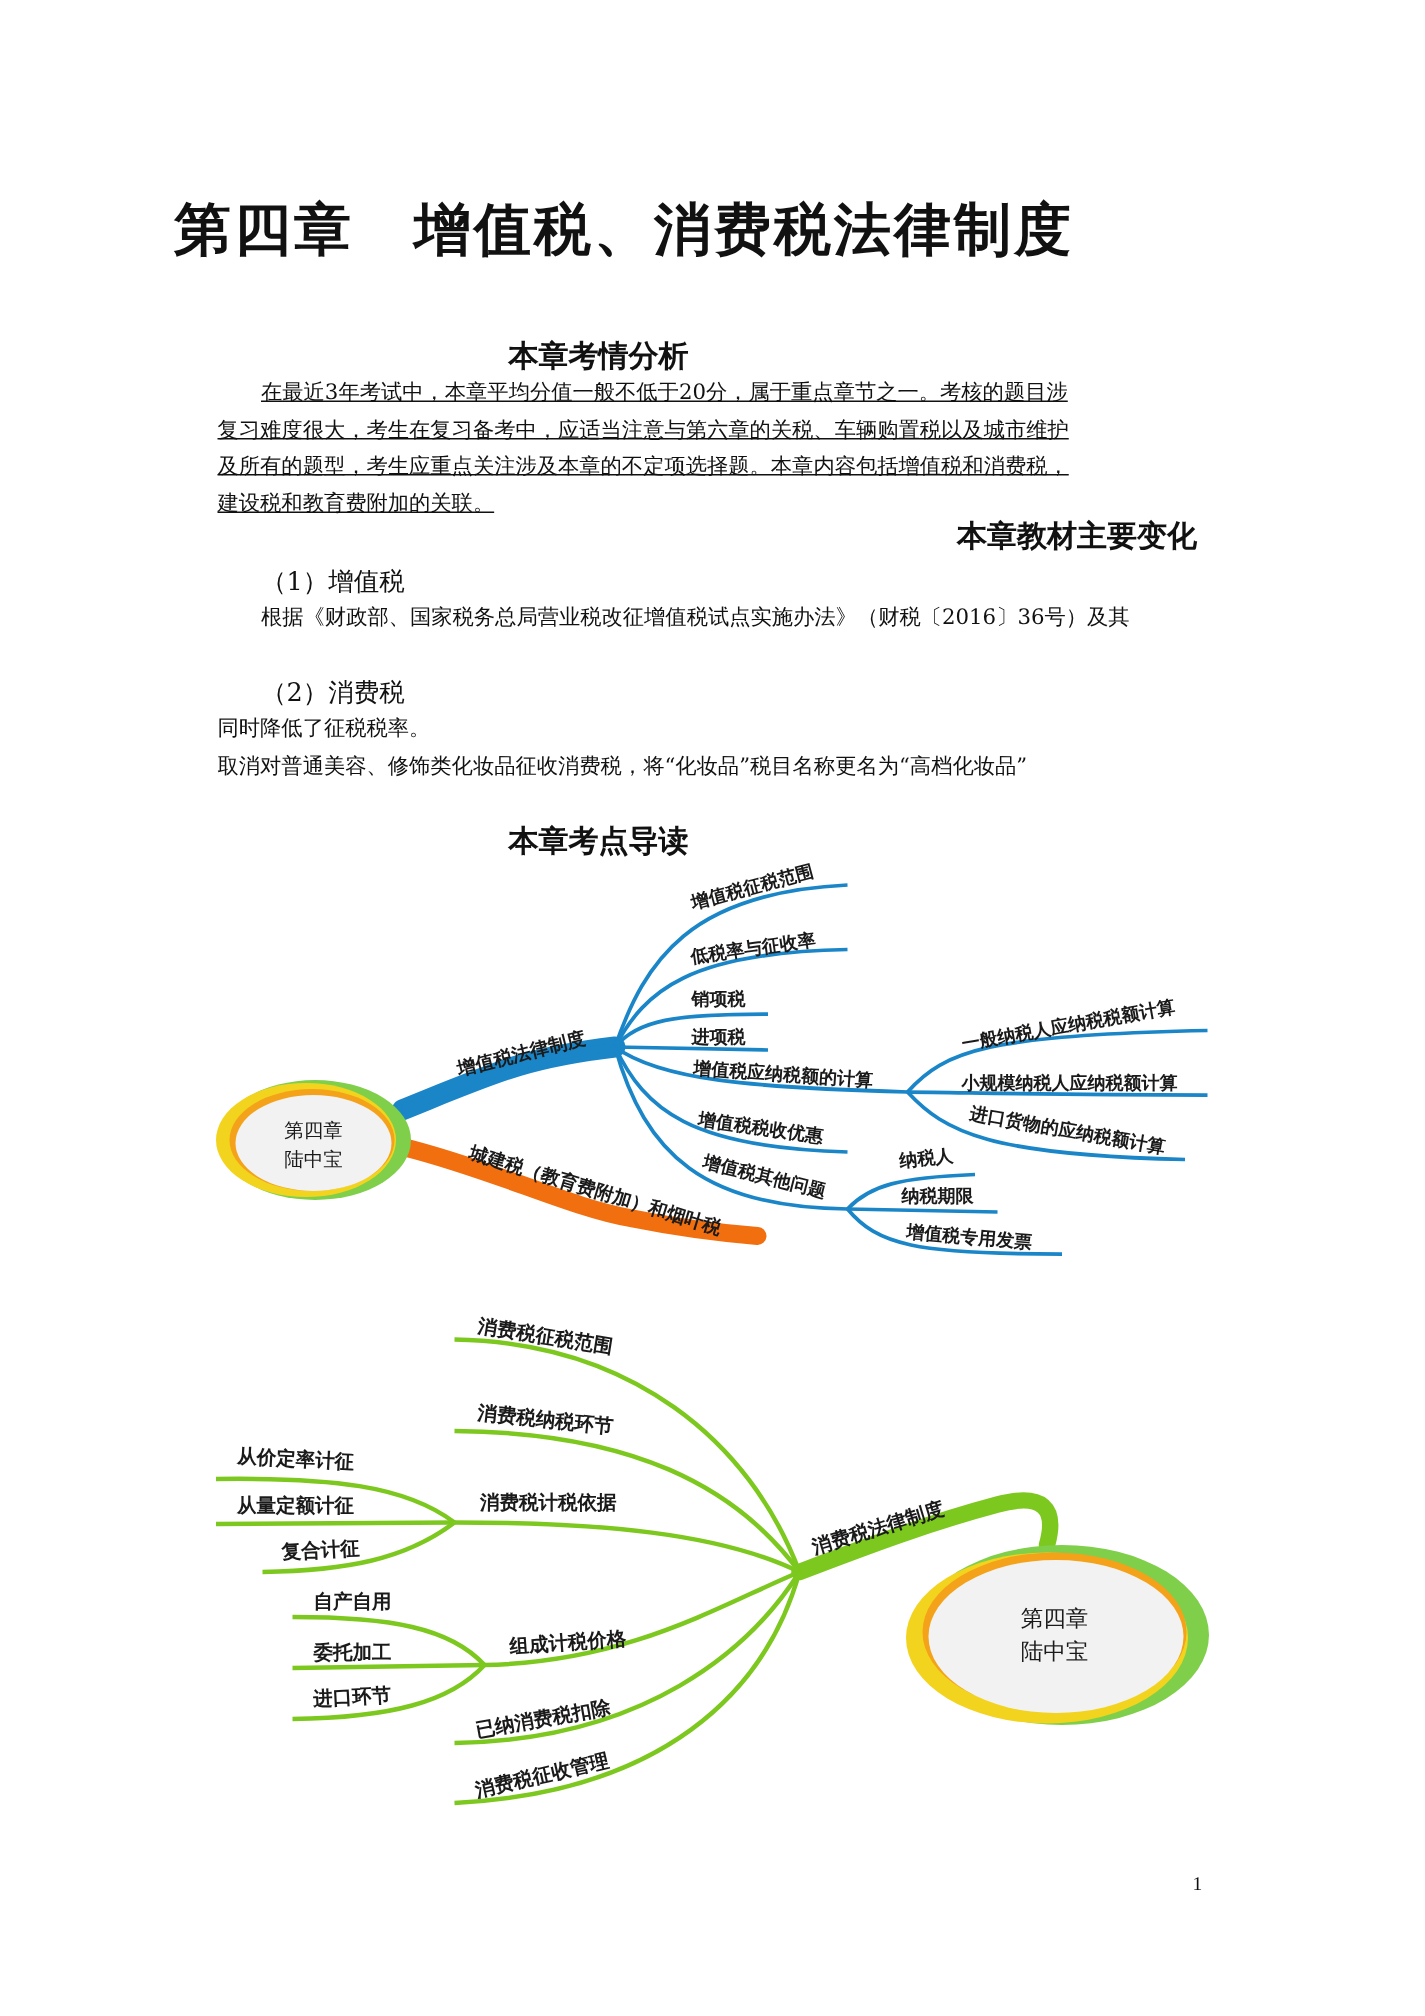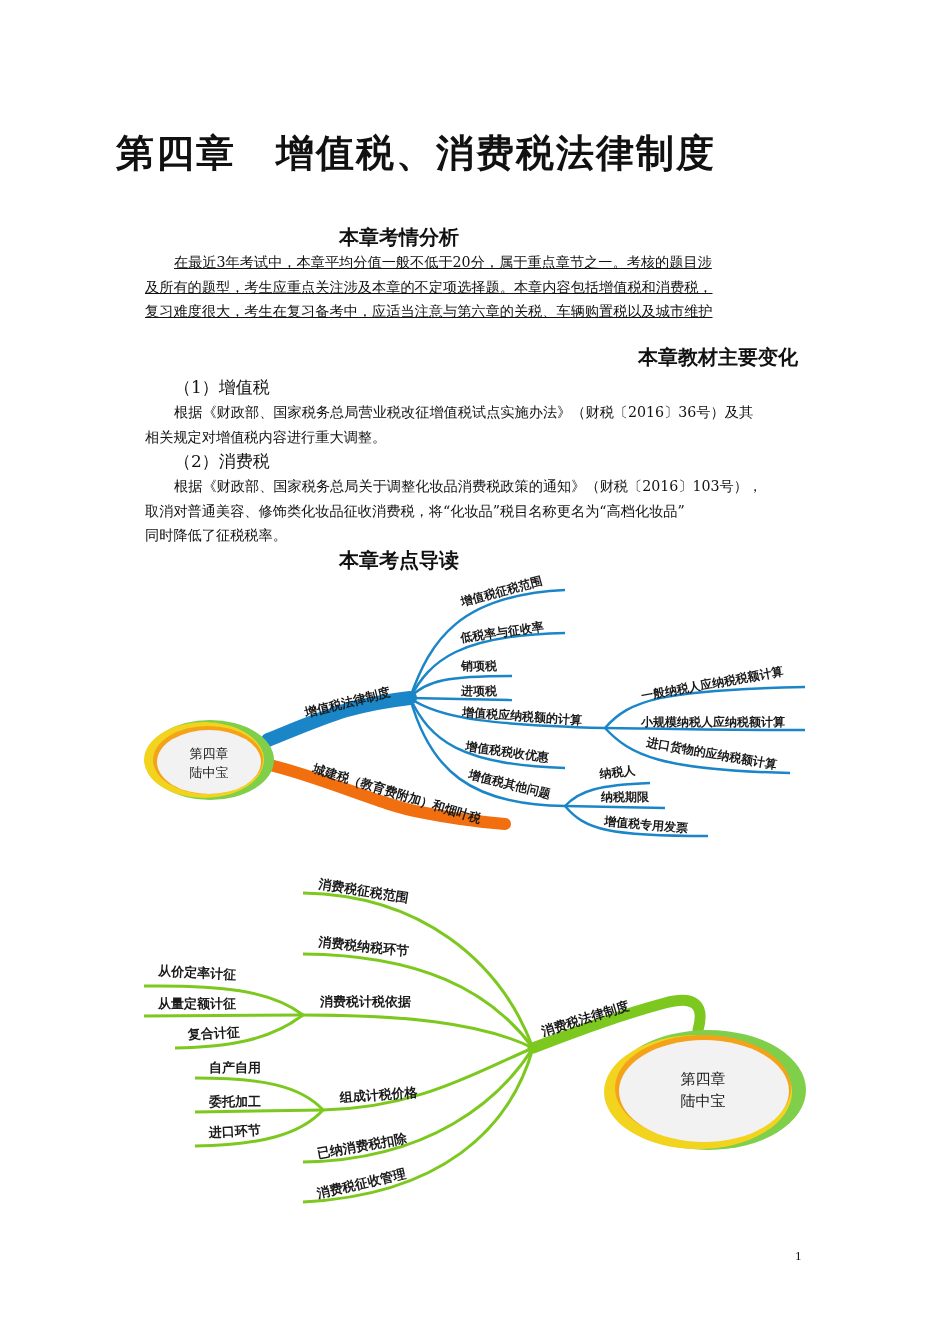--- a/index.html
+++ b/index.html
@@ -22,35 +22,34 @@
 </head>
 <body>
 
 <div class="page-title">
   <span>第四章</span><span class="gap"></span><span>增值税、消费税法律制度</span>
 </div>
 
 <div class="sec-heading" style="top:224px;">本章考情分析</div>
 <div class="para" style="top:250px;text-decoration:underline;">
   <div><span class="indent"></span><span>在最近3年考试中，本章平均分值一般不低于20分，属于重点章节之一。考核的题目涉</span></div>
+  <div>复习难度很大，考生在复习备考中，应适当注意与第六章的关税、车辆购置税以及城市维护</div>
   <div>及所有的题型，考生应重点关注涉及本章的不定项选择题。本章内容包括增值税和消费税，</div>
-  <div>复习难度很大，考生在复习备考中，应适当注意与第六章的关税、车辆购置税以及城市维护</div>
+  <div>建设税和教育费附加的关联。</div>
 </div>
 
 <div class="sec-heading" style="top:344px;text-align:right;">本章教材主要变化</div>
 <div class="sub" style="top:376px;">（1）增值税</div>
 <div class="para" style="top:400px;">
   <div><span class="indent"></span><span>根据《财政部、国家税务总局营业税改征增值税试点实施办法》（财税〔2016〕36号）及其</span></div>
-  <div>相关规定对增值税内容进行重大调整。</div>
 </div>
 <div class="sub" style="top:450px;">（2）消费税</div>
 <div class="para" style="top:474px;">
-  <div><span class="indent"></span><span>根据《财政部、国家税务总局关于调整化妆品消费税政策的通知》（财税〔2016〕103号），</span></div>
+  <div>同时降低了征税税率。</div>
   <div>取消对普通美容、修饰类化妆品征收消费税，将“化妆品”税目名称更名为“高档化妆品”</div>
-  <div>同时降低了征税税率。</div>
 </div>
 
 <div class="sec-heading" style="top:547px;">本章考点导读</div>
 
 <svg class="mm-svg" width="950" height="1344" viewBox="0 0 950 1344">
 
   <g>
 
     <path d="M268,740 C330,715 350,705 410,698" stroke="#1a86c8" stroke-width="14" fill="none" stroke-linecap="round"></path>
     <path d="M268,740 C320,718 360,703 410,698" stroke="#1a86c8" stroke-width="5" fill="none"></path>

